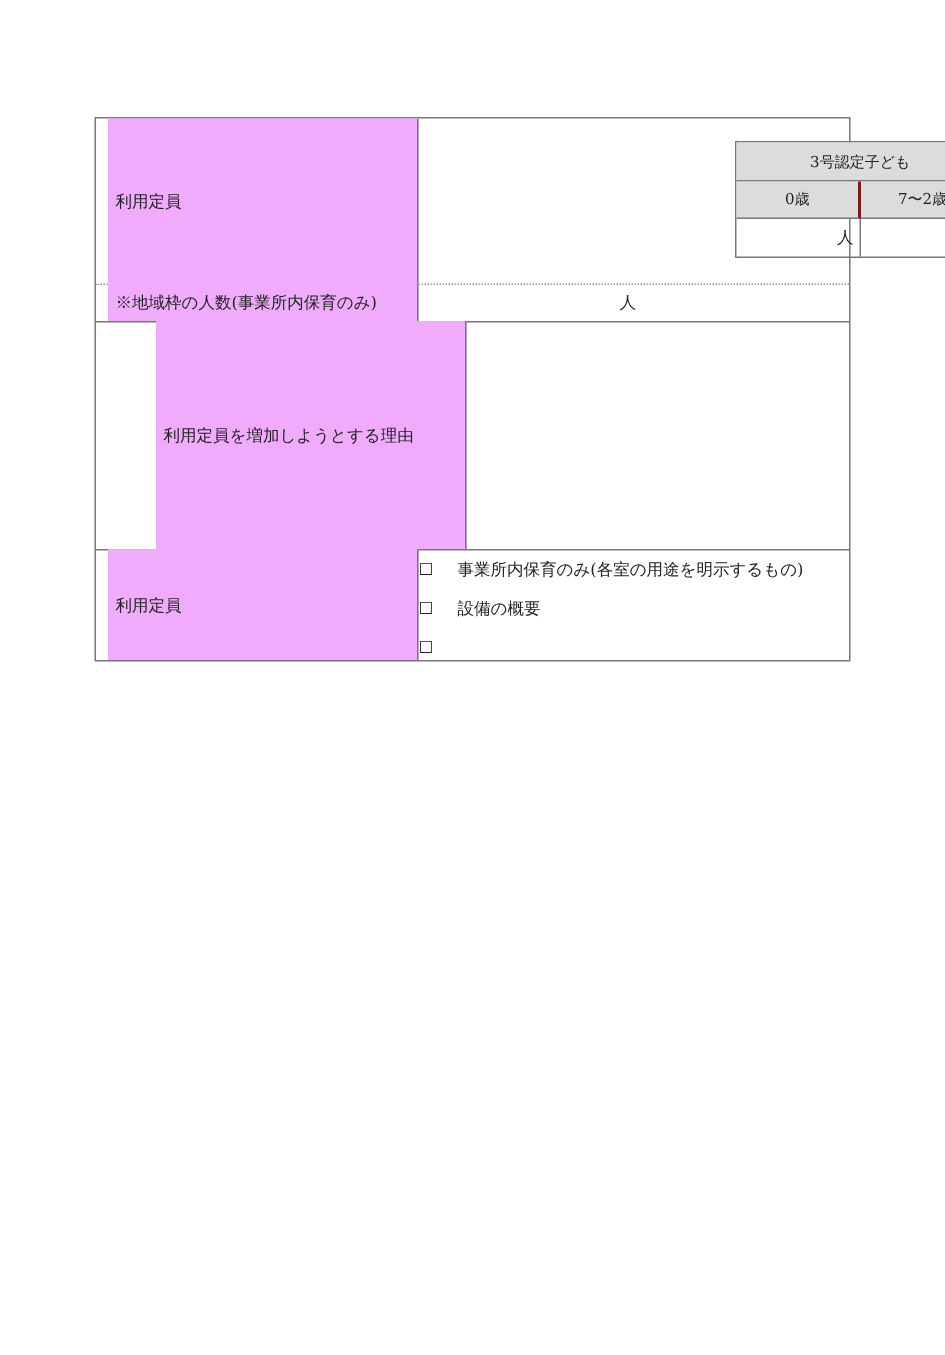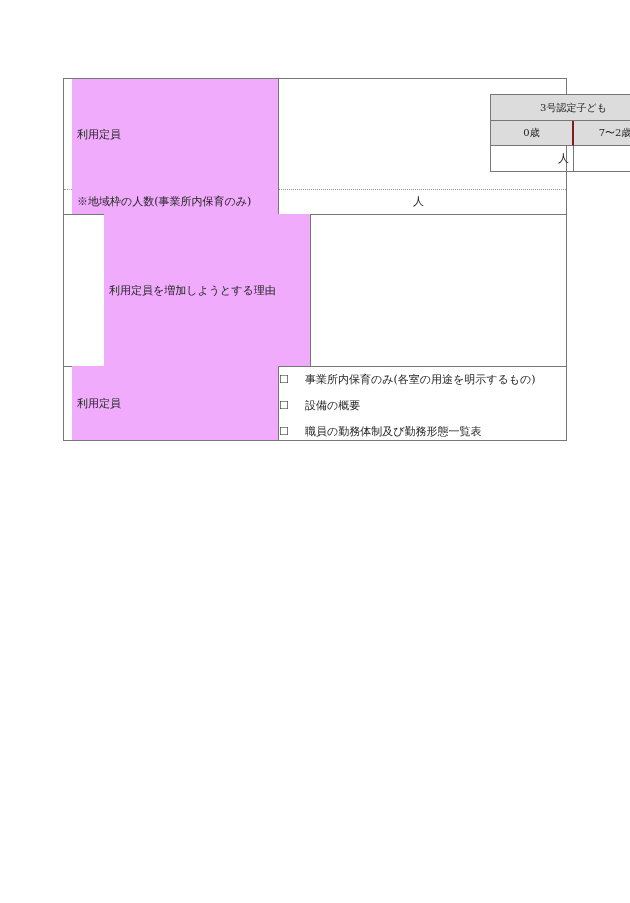--- a/index.html
+++ b/index.html
@@ -79,16 +79,15 @@
     <div class="check-item">
       <span class="box">☐</span>
       <span>事業所内保育のみ(各室の用途を明示するもの)</span>
     </div>
     <div class="check-item">
       <span class="box">☐</span>
       <span>設備の概要</span>
     </div>
     <div class="check-item">
       <span class="box">☐</span>
-      <span>職員の勤務体制及び勤務形態一覧表</span>
     </div>
   </div>
 </div>
 
 </body></html>

